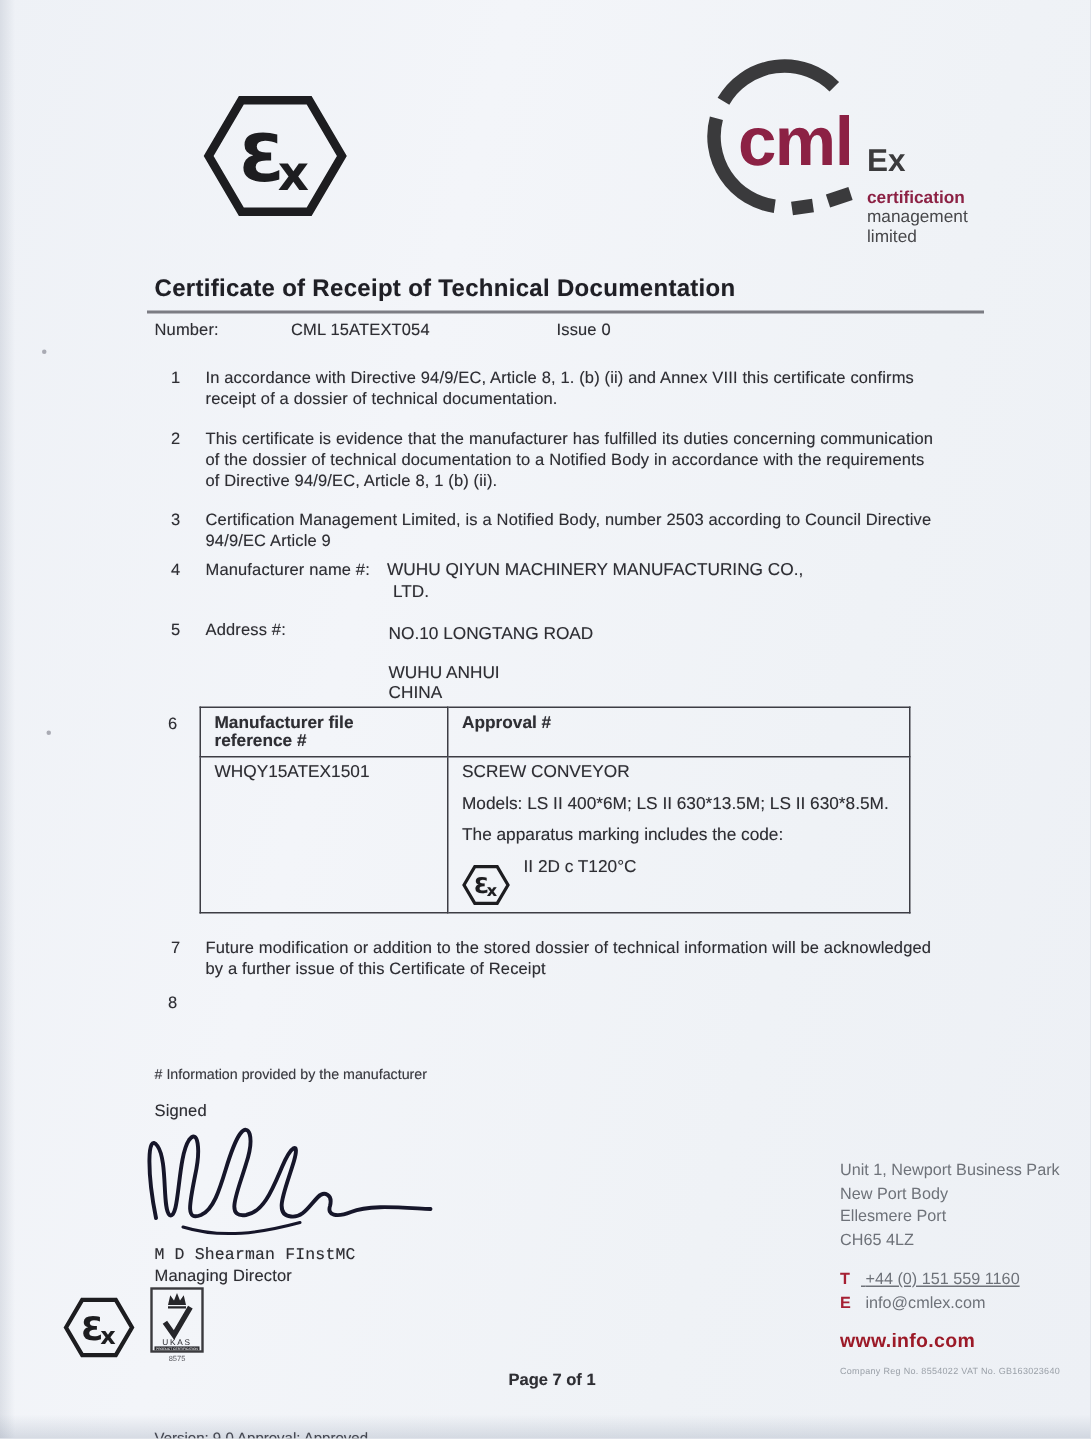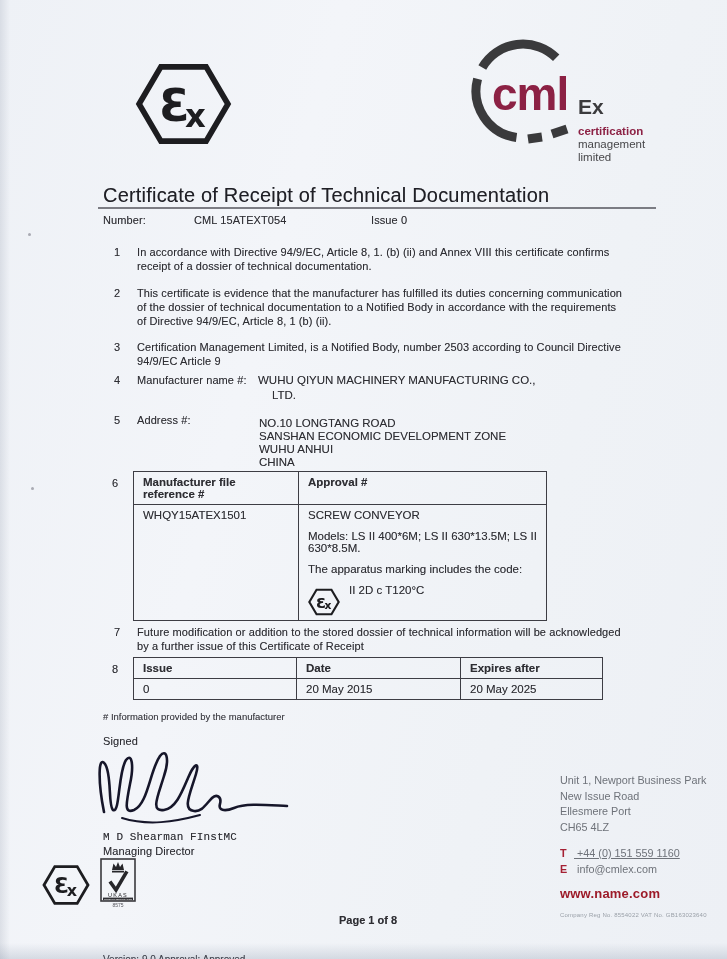--- a/index.html
+++ b/index.html
@@ -11,21 +11,21 @@
   .page::before { 
     content:""; position:absolute; left:0; top:0; bottom:0; width:10px;
     background:linear-gradient(90deg, rgba(120,130,150,.18), rgba(120,130,150,0)); pointer-events:none;
   }
   .page::after { 
     content:""; position:absolute; left:0; right:0; bottom:0; height:16px;
     background:linear-gradient(180deg, rgba(110,125,150,0), rgba(110,125,150,.22)); pointer-events:none;
   }
   .abs { position:absolute; }
   .soft { text-shadow:0 0 .5px rgba(45,45,55,.4); }
-  .title { font-size:20px; font-weight:normal; color:#1f1f25; letter-spacing:.2px; }
+  .title { font-size:16px; font-weight:bold; color:#1f1f25; letter-spacing:.2px; }
   .rule { height:2px; background:#54545c; opacity:.75; }
   .body-t { font-size:11px; line-height:13.8px; letter-spacing:.1px; }
   .clause { display:flex; }
   .clause .num { width:23px; flex:none; }
   .clause .txt { flex:1; }
   .val-line { font-size:11.5px; line-height:13.6px;text-align:center; }
   table { border-collapse:collapse; table-layout:fixed; }
   .doc-table { border:1.4px solid #3d3d44; }
   .doc-table th, .doc-table td {
     border:1.2px solid #3d3d44; font-size:11.5px; text-align:left;
@@ -86,31 +86,30 @@
   </div>
 
   <div class="abs clause body-t soft" style="left:114px; top:341px; width:512px;">
     <span class="num">3</span>
     <span class="txt">Certification Management Limited, is a Notified Body, number 2503 according to Council Directive 94/9/EC Article 9</span>
   </div>
 
   <div class="abs body-t soft" style="left:114px; top:374px;">4</div>
   <div class="abs body-t soft" style="left:137px; top:374px;">Manufacturer name #:</div>
   <div class="abs val-line soft" style="left:258px; top:374px;">WUHU QIYUN MACHINERY MANUFACTURING CO.,</div>
-  <div class="abs val-line soft" style="left:262px; top:389px;margin-left:10px;">LTD.</div>
+  <div class="abs val-line soft" style="left:262px; top:389px;">LTD.</div>
 
   <div class="abs body-t soft" style="left:114px; top:414px;">5</div>
   <div class="abs body-t soft" style="left:137px; top:414px;">Address #:</div>
   <div class="abs val-line soft" style="left:259px; top:417px;">NO.10 LONGTANG ROAD</div>
-  <div class="abs val-line soft" style="left:259px; top:430px;">SANSHAN ECONOMIC DEVELOPMENT ZONE</div>
   <div class="abs val-line soft" style="left:259px; top:443px;">WUHU ANHUI</div>
   <div class="abs val-line soft" style="left:259px; top:456px;">CHINA</div>
 
   <div class="abs body-t soft" style="left:112px; top:477px;">6</div>
-  <table class="abs doc-table soft" style="left:133px; top:471px; width:414px;">
+  <table class="abs doc-table soft" style="left:133px; top:471px; width:474px;">
     <colgroup>
         <col style="width:165px">
         <col>
       </colgroup>
     <tbody>
         <tr>
       <th>Manufacturer file reference #</th>
       <th>Approval #</th>
     </tr>
     <tr>
@@ -131,39 +130,20 @@
     </tr>
   </tbody>
     </table>
 
   <div class="abs clause body-t soft" style="left:114px; top:626px; width:512px;">
     <span class="num">7</span>
     <span class="txt">Future modification or addition to the stored dossier of technical information will be acknowledged by a further issue of this Certificate of Receipt</span>
   </div>
 
   <div class="abs body-t soft" style="left:112px; top:663px;">8</div>
-  <table class="abs doc-table soft" style="left:133px; top:657px; width:470px;">
-    <colgroup>
-        <col style="width:163px">
-        <col style="width:164px">
-        <col>
-      </colgroup>
-    <tbody>
-        <tr>
-      <th>Issue</th>
-      <th>Date</th>
-      <th>Expires after</th>
-    </tr>
-    <tr>
-      <td>0</td>
-      <td>20 May 2015</td>
-      <td>20 May 2025</td>
-    </tr>
-  </tbody>
-    </table>
 
   <div class="abs footnote soft" style="left:103px; top:711px;"># Information provided by the manufacturer</div>
   <div class="abs body-t soft" style="left:103px; top:735px;">Signed</div>
 
   <svg class="abs" style="left:88px; top:748px;" width="212" height="80" viewBox="0 0 212 80">
     <path d="M16,64 C10,34 10,6 17,16 C24,26 20,58 25,62 C32,66 30,24 38,12 C44,4 46,18 42,36 C38,56 36,66 46,62 C60,56 62,22 72,8 C78,0 82,10 76,28 C70,48 62,64 76,62 C88,60 94,44 100,30 C106,16 112,12 108,26 C102,46 94,62 106,63 C114,64 118,56 124,50 C128,46 134,48 132,56 C130,62 136,64 146,60 C158,55 178,57 199,58" fill="none" stroke="#16162a" stroke-width="2.6" stroke-linecap="round"></path>
     <path d="M34,70 C60,78 86,74 112,67" fill="none" stroke="#16162a" stroke-width="2" stroke-linecap="round"></path>
   </svg>
 
   <div class="abs body-t soft" style="left:103px; top:831px;font-family:Liberation Mono, monospace;">M D Shearman FInstMC</div>
@@ -179,35 +159,35 @@
     <rect x="3" y="2" width="34" height="42" fill="none" stroke="#3a3a3e" stroke-width="1.6"></rect>
     <path d="M14,13 L15.5,6.5 L18,10 L20,5 L22,10 L24.5,6.5 L26,13 Z M14,13.8 h12 v1.6 h-12 Z" fill="#26262a"></path>
     <path d="M13,26 L18,33 L28,16" fill="none" stroke="#26262a" stroke-width="3.6" stroke-linecap="square"></path>
     <text x="20" y="39.5" text-anchor="middle" font-family="Liberation Sans, sans-serif" font-size="5.5" letter-spacing="1.2" fill="#26262a">UKAS</text>
     <rect x="5" y="40.6" width="30" height="2.6" fill="#2e2e33"></rect>
     <text x="20" y="42.8" text-anchor="middle" font-family="Liberation Sans, sans-serif" font-size="2.2" fill="#ffffff">PRODUCT CERTIFICATION</text>
     <text x="20" y="50" text-anchor="middle" font-family="Liberation Sans, sans-serif" font-size="5" fill="#55555c">8575</text>
   </svg>
 
   <div class="abs footer-line soft" style="left:103px; top:954px;">Version: 9.0  Approval: Approved</div>
-  <div class="abs page-no soft" style="left:339px; top:914px;">Page 1 of 8</div>
+  <div class="abs page-no soft" style="left:339px; top:914px;">Page 7 of 1</div>
 
   <div class="abs contact" style="left:560px; top:773px; width:165px;">
     <div>Unit 1, Newport Business Park</div>
-    <div>New Issue Road</div>
+    <div>New Port Body</div>
     <div>Ellesmere Port</div>
     <div>CH65 4LZ</div>
     <div style="margin-top:11px;text-decoration:underline;">
       <span class="lbl">T</span>
       <span>+44 (0) 151 559 1160</span>
     </div>
     <div>
       <span class="lbl">E</span>
       <span>info@cmlex.com</span>
     </div>
-    <div class="www" style="margin-top:9px;">www.name.com</div>
+    <div class="www" style="margin-top:9px;">www.info.com</div>
     <div class="reg" style="margin-top:6px;">Company Reg No. 8554022    VAT No. GB163023640</div>
   </div>
 
   <div class="abs speck" style="left:28px; top:233px;"></div>
   <div class="abs speck" style="left:31px; top:487px;"></div>
 
 </div>
 
 </body></html>

